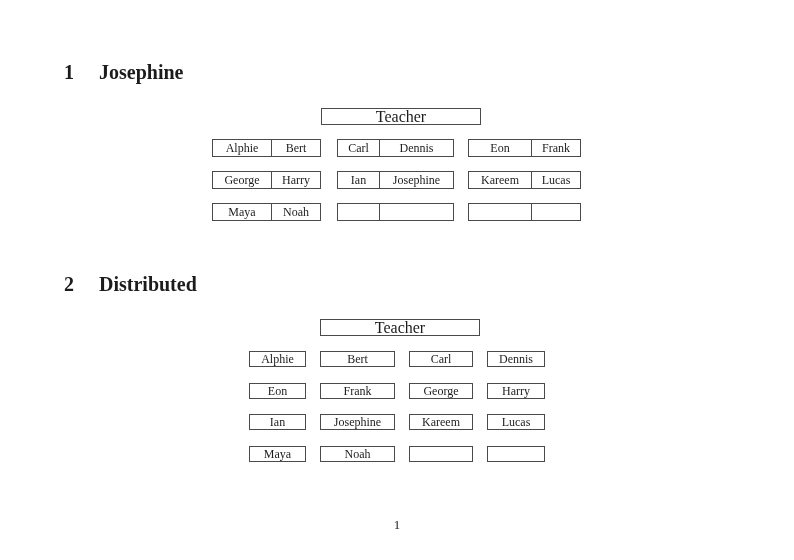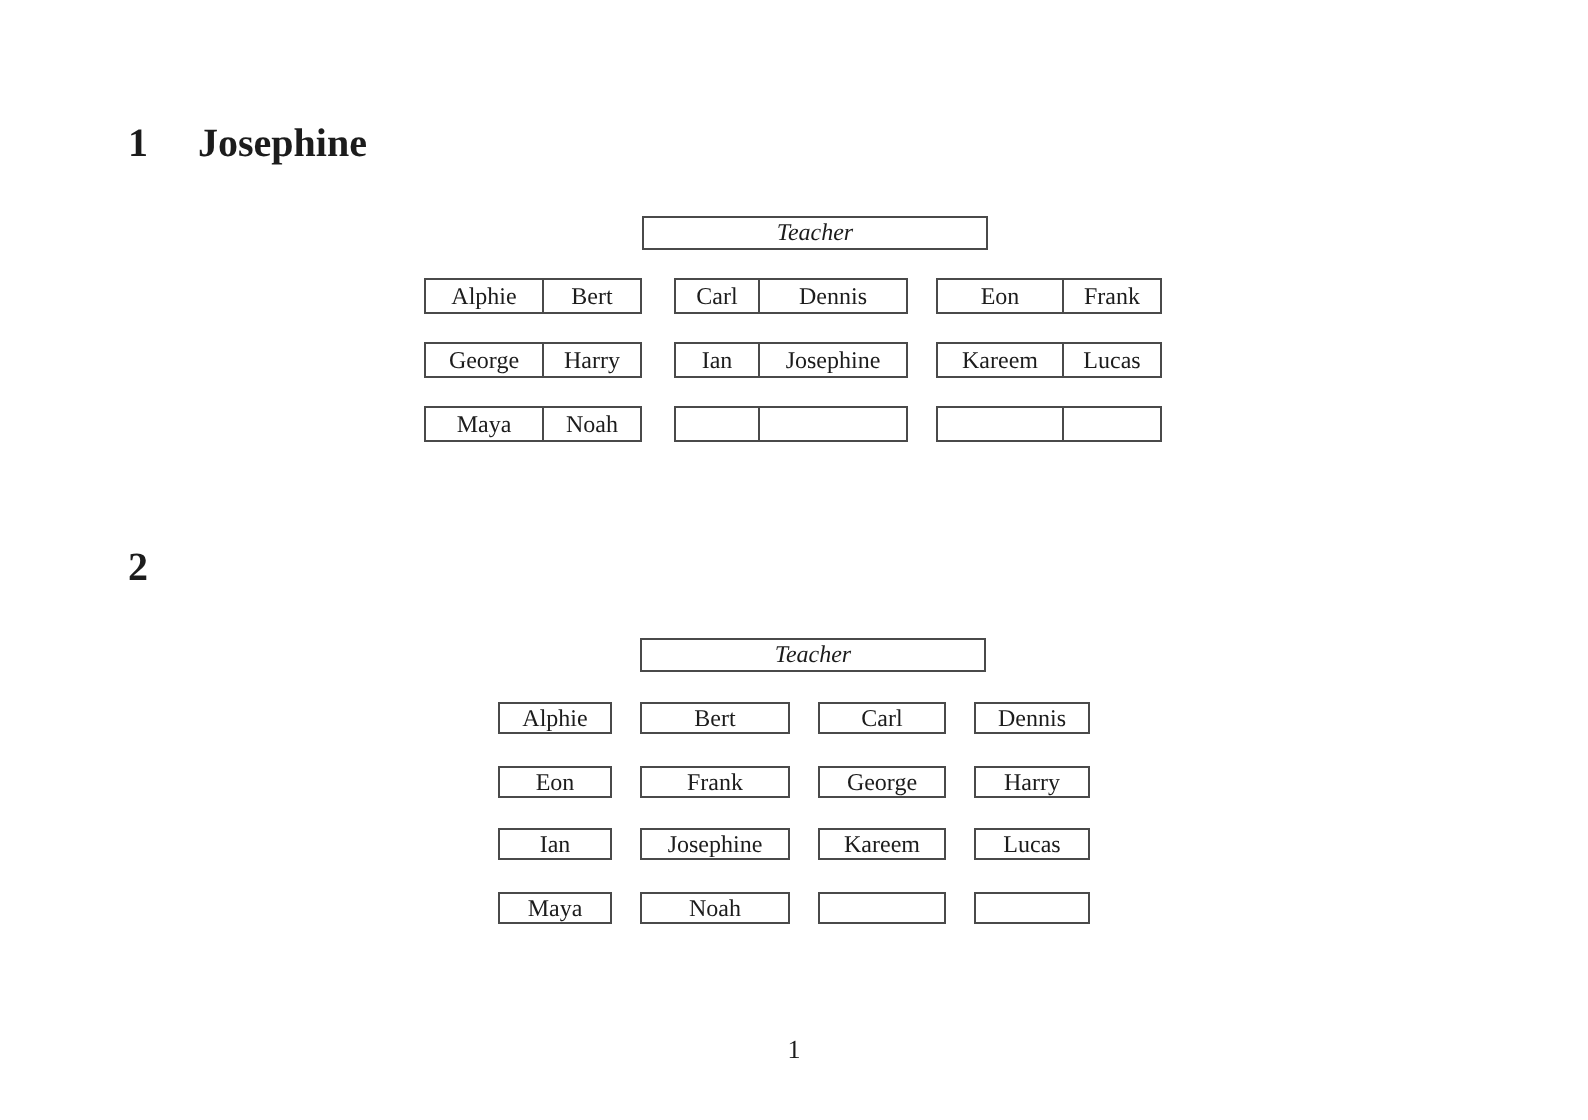--- a/index.html
+++ b/index.html
@@ -16,30 +16,29 @@
     position: absolute;
     display: flex;
     gap: 25px;
     font-size: 20px;
     font-weight: bold;
     color: #1c1c1c;
     white-space: nowrap;
   }
   .teacher-box {
     position: absolute;
-    width: 173px;
+    width: 160px;
     height: 17px;
     border: 1px solid #4a4a4a;
     box-sizing: border-box;
     display: flex;
     align-items: center;
     justify-content: center;
-    font-size: 12px;
+    font-size: 16px;
     background: #ffffff;
-    font-style: italic;
   }
   .desk {
     position: absolute;
     height: 18px;
     border: 1px solid #4a4a4a;
     box-sizing: border-box;
     display: flex;
     background: #ffffff;
   }
   .seat {
@@ -125,20 +124,21 @@
     <div class="seat" style="width:41px;"></div>
     <div class="seat seat2"></div>
   </div>
   <div class="desk" style="left:468px; top:203px; width:113px;">
     <div class="seat" style="width:62px;"></div>
     <div class="seat seat2"></div>
   </div>
 
   <div class="heading" style="left:64px; top:273px;">
     <span>2</span>
+    <span>Distributed</span>
   </div>
 
   <div class="teacher-box" style="left:320px; top:319px;">
     <span>Teacher</span>
   </div>
 
   <div class="sbox" style="left:249px; top:351px; width:57px;">Alphie</div>
   <div class="sbox" style="left:320px; top:351px; width:75px;">Bert</div>
   <div class="sbox" style="left:409px; top:351px; width:64px;">Carl</div>
   <div class="sbox" style="left:487px; top:351px; width:58px;">Dennis</div>

